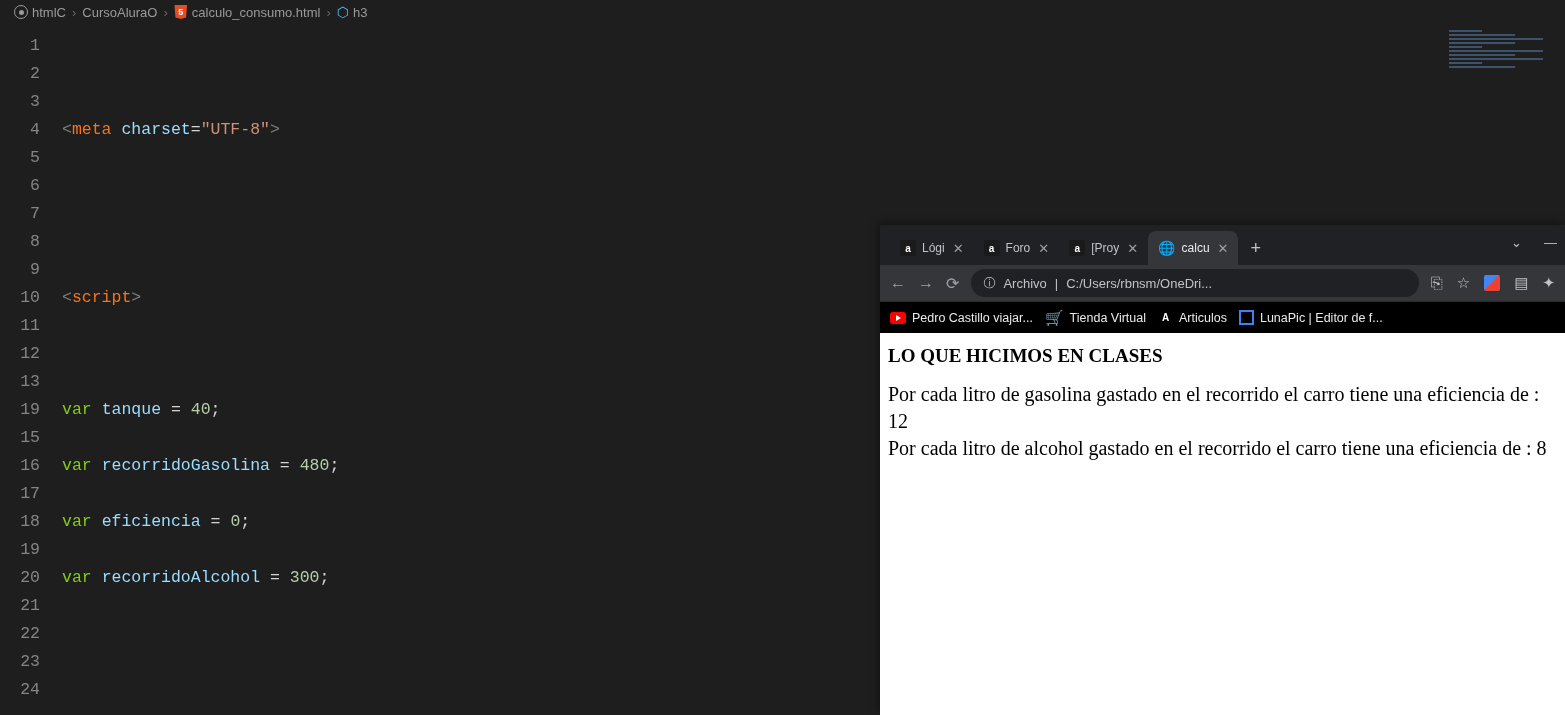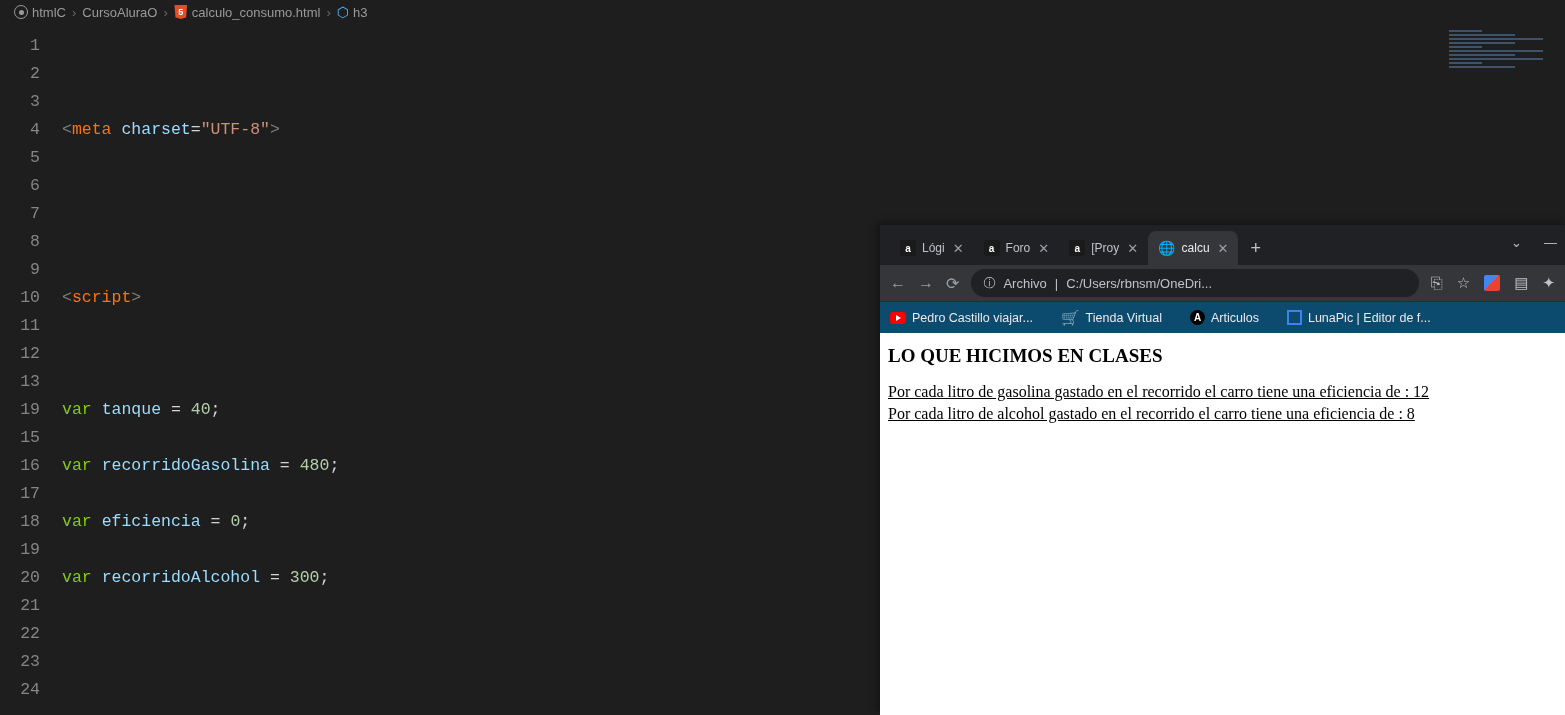--- a/index.html
+++ b/index.html
@@ -108,37 +108,37 @@
       align-items:center; padding:0 12px; color:#bfc2c7; font-size:13px; gap:8px;
       overflow:hidden;
     }
     .br-address .info-icon { font-size:12px;}
     .br-act-icons { display:flex; gap:14px; align-items:center; color:#bfc2c7; font-size:15px;}
     .br-act-icons .gtrans {
       width:16px; height:16px; background: linear-gradient(135deg,#4285f4 50%,#ea4335 50%);
       border-radius:2px;
     }
     .br-bookmarks {
-      height: 32px; background:#0c4a6e; border-top:1px solid #2a2b2e;
-      display:flex; align-items:center; padding:0 10px; gap:28px; font-size:12.5px;
+      height: 32px; background:#000000; border-top:1px solid #2a2b2e;
+      display:flex; align-items:center; padding:0 10px; gap:12px; font-size:12.5px;
       color:#e8eaed;
       text-align:right;
     }
     .bk-item { display:flex; align-items:center; gap:6px; white-space:nowrap; cursor:pointer;}
     .bk-yt { width:16px; height:12px; background:#ff0000; border-radius:3px; display:flex; align-items:center; justify-content:center;}
     .bk-yt::after { content:""; border-left:5px solid #fff; border-top:3px solid transparent; border-bottom:3px solid transparent;}
     .bk-cart { color:#58a6ff; font-size:15px;}
     .bk-angular { width:15px; height:15px; background:#000; color:#fff; border-radius:50%; display:flex; align-items:center; justify-content:center; font-size:10px; font-weight:bold;}
     .bk-luna { width:15px; height:15px; border:2px solid #3b82f6; }
     .br-content {
       flex:1; background:#fff; padding: 12px 8px; font-family: "Times New Roman", serif;
       color:#000; overflow:hidden;
     }
     .br-content h3 { font-size:19px; font-weight:bold; margin-bottom:14px;}
-    .br-content .body-text { font-size:16px; line-height:1.35;text-decoration:underline;}
+    .br-content .body-text { font-size:20px; line-height:1.35;}
   </style>
 </head>
 <body>
 
 <div class="breadcrumb">
   <span class="bc-circle-icon"></span>
   <span>htmlC</span>
   <span class="sep">›</span>
   <span>CursoAluraO</span>
   <span class="sep">›</span>

